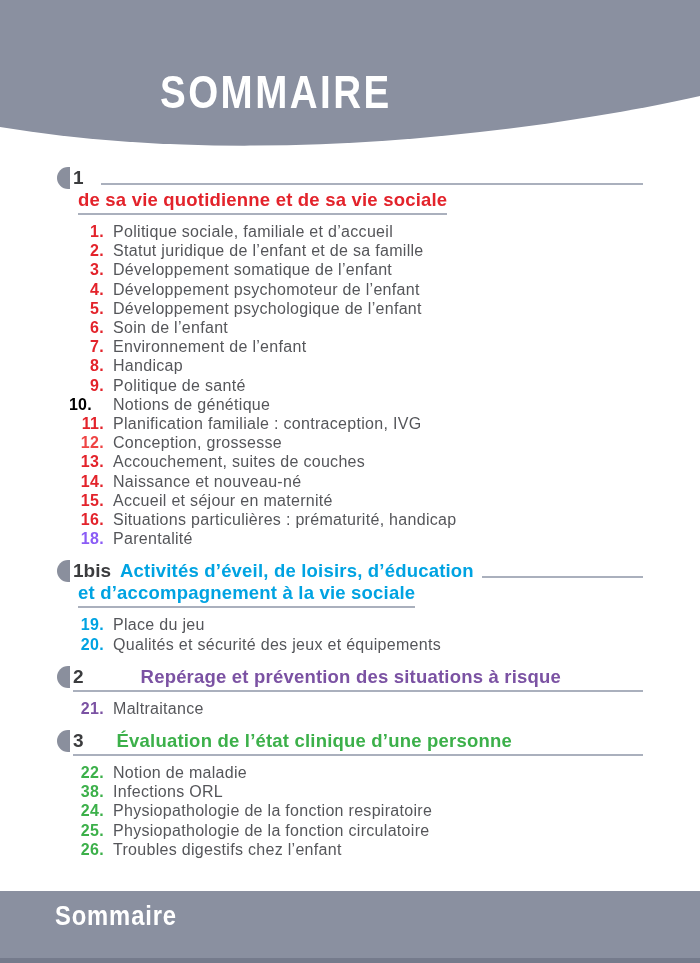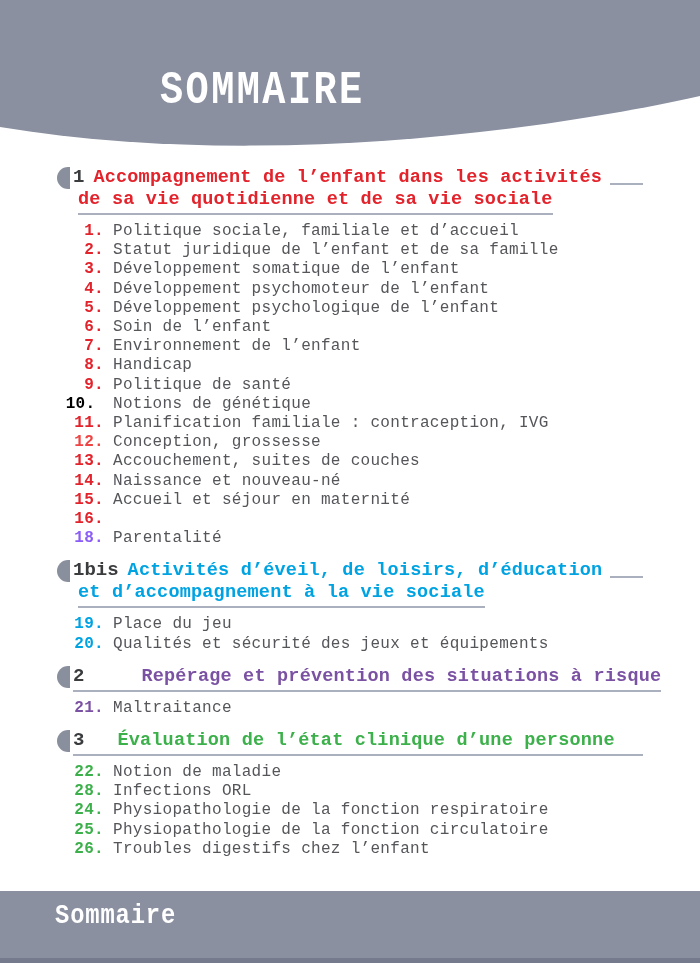--- a/index.html
+++ b/index.html
@@ -1,18 +1,18 @@
 <!DOCTYPE html>
 <html><head>
 <meta charset="utf-8">
 <style>
   html,body{margin:0;padding:0;background:#e8e8e8;}
   .page{
     position:relative;width:700px;height:963px;background:#ffffff;
-    overflow:hidden;font-family:Liberation Mono, monospace;
+    overflow:hidden;font-family:Liberation Sans, sans-serif;
     margin:0 auto;
   }
   
   .hdr{position:absolute;top:0;left:0;width:700px;height:170px;}
   .hdr svg{display:block;}
   .hdr-title{
     position:absolute;left:160px;top:64px;
     color:#ffffff;font-size:47px;font-weight:bold;letter-spacing:3px;
     transform:scaleX(0.82);transform-origin:left center;white-space:nowrap;
   }
@@ -61,21 +61,20 @@
     <div class="hdr-title">SOMMAIRE</div>
   </header>
 
   <main class="toc" id="toc-root">
   <section class="toc-section">
     <div class="sec-header">
       <div class="hrow1">
         <span class="marker"></span>
         <span class="hgroup">
           <span class="sec-num">1</span>
-          <span class="sec-title sec-title-l1" style="color: rgb(227, 35, 43);">Accompagnement de l’enfant dans les activités</span>
           <span class="rule-fill"></span>
         </span>
       </div>
       <div class="hrow2">
         <span class="sec-title sec-title-l2" style="color: rgb(227, 35, 43);">de sa vie quotidienne et de sa vie sociale</span>
       </div>
     </div>
     <ul class="items">
   <li class="toc-item">
     <span class="item-num" style="color: rgb(227, 35, 43);">1.</span>
@@ -147,20 +146,21 @@
     <span class="item-text">Naissance et nouveau-né</span>
   </li>
 
   <li class="toc-item">
     <span class="item-num" style="color: rgb(227, 35, 43);">15.</span>
     <span class="item-text">Accueil et séjour en maternité</span>
   </li>
 
   <li class="toc-item">
     <span class="item-num" style="color: rgb(227, 35, 43);">16.</span>
+    <span class="item-text">Situations particulières : prématurité, handicap</span>
   </li>
 
 
   <li class="toc-item">
     <span class="item-num" style="color: #8b5cf6;">18.</span>
     <span class="item-text">Parentalité</span>
   </li>
 </ul>
   </section>
 
@@ -223,21 +223,21 @@
       </div>
 
     </div>
     <ul class="items">
   <li class="toc-item">
     <span class="item-num" style="color: rgb(60, 176, 74);">22.</span>
     <span class="item-text">Notion de maladie</span>
   </li>
 
   <li class="toc-item">
-    <span class="item-num" style="color: rgb(60, 176, 74);">28.</span>
+    <span class="item-num" style="color: rgb(60, 176, 74);">38.</span>
     <span class="item-text">Infections ORL</span>
   </li>
 
   <li class="toc-item">
     <span class="item-num" style="color: rgb(60, 176, 74);">24.</span>
     <span class="item-text">Physiopathologie de la fonction respiratoire</span>
   </li>
 
   <li class="toc-item">
     <span class="item-num" style="color: rgb(60, 176, 74);">25.</span>

